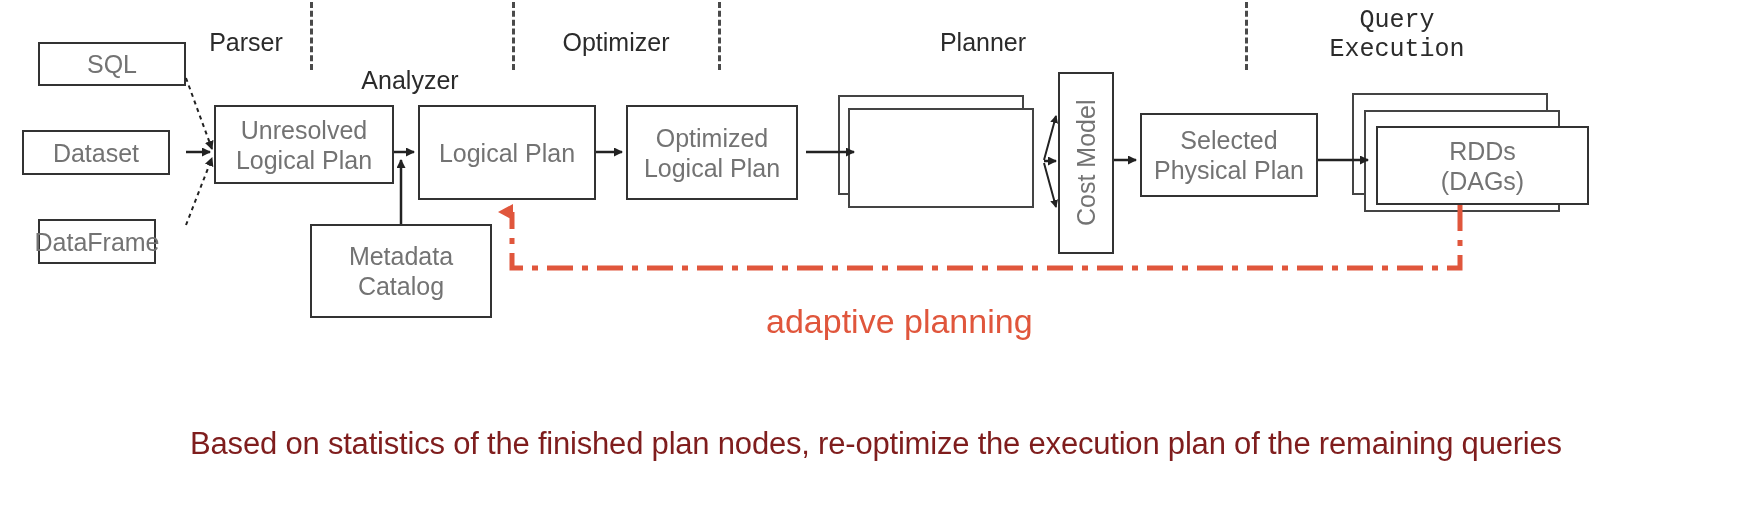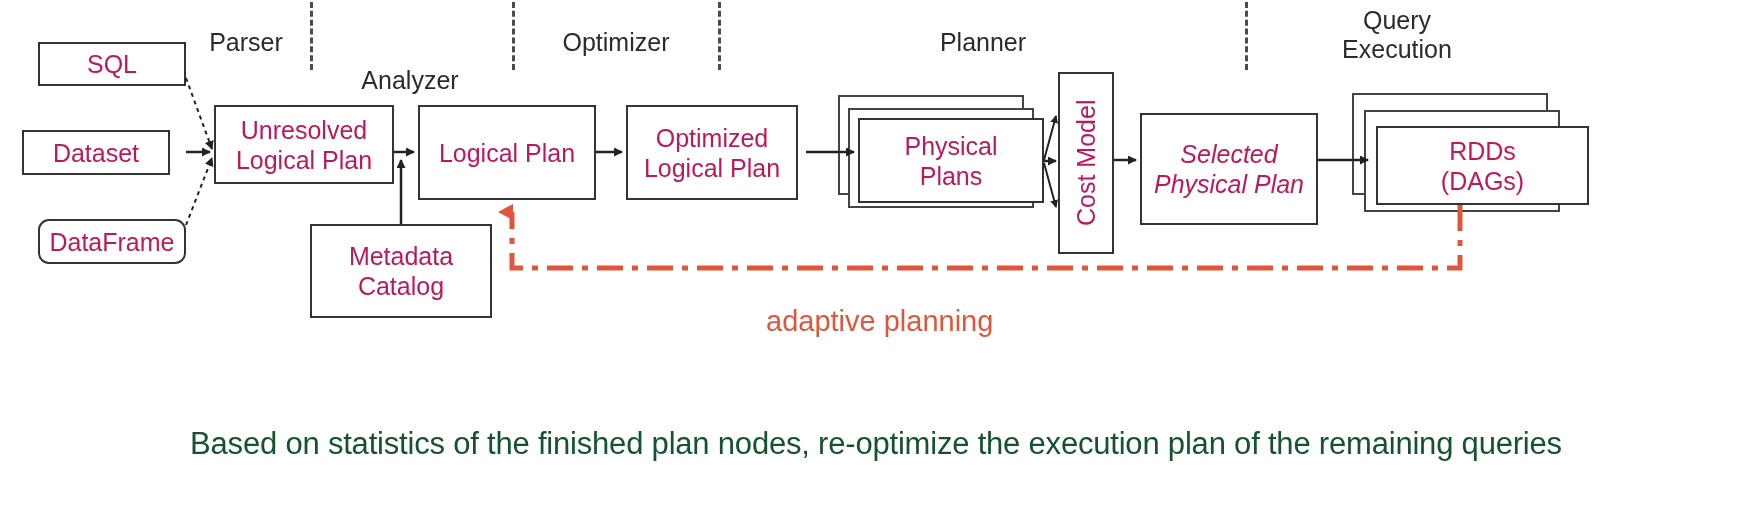--- a/index.html
+++ b/index.html
@@ -53,21 +53,21 @@
     position: absolute;
     box-sizing: border-box;
     border: 2px solid #333333;
     background: #ffffff;
     display: flex;
     align-items: center;
     justify-content: center;
     text-align: center;
     font-size: 25px;
     line-height: 30px;
-    color: #be185d;
+    color: #737373;
     white-space: pre-line;
     font-family: "Liberation Sans", sans-serif;
   }
 
   
   .sheet {
     position: absolute;
     box-sizing: border-box;
     border: 2px solid #444444;
     background: #ffffff;
@@ -81,31 +81,31 @@
 
   
   #caption {
     position: absolute;
     left: 0;
     top: 425px;
     width: 1752px;
     text-align: center;
     font-size: 31px;
     line-height: 38px;
-    color: #14532d;
+    color: #7f1d1d;
     font-family: "Liberation Sans", sans-serif;
     letter-spacing: -0.2px;
   }
 
   
   #adaptive-label {
     position: absolute;
     left: 766px;
     top: 305px;
-    font-size: 29px;
+    font-size: 34px;
     line-height: 32px;
     color: #e0563c;
     font-family: "Liberation Sans", sans-serif;
     white-space: nowrap;
   }
 
   svg.overlay {
     position: absolute;
     left: 0;
     top: 0;
@@ -118,51 +118,49 @@
 <body>
 
 <div id="page">
 
   <div id="diagram">
 
     <div class="stage-label" style="left:182px; top:28px; width:128px;">Parser</div>
     <div class="stage-label" style="left:330px; top:28px; width:160px;margin-top:38px;">Analyzer</div>
     <div class="stage-label" style="left:533px; top:28px; width:166px;">Optimizer</div>
     <div class="stage-label" style="left:877px; top:28px; width:212px;">Planner</div>
-    <div class="stage-label" style="left:1282px; top:6px; width:230px;">Query
+    <div class="stage-label" style="left:1282px; top:6px; width:230px;font-family:Liberation Mono, monospace;">Query
 Execution</div>
 
     <div class="divider" style="left:310px;"></div>
     <div class="divider" style="left:512px;"></div>
     <div class="divider" style="left:718px;"></div>
     <div class="divider" style="left:1245px;"></div>
 
     <div class="node" style="left:38px;  top:42px;  width:148px; height:44px;">SQL</div>
     <div class="node" style="left:22px;  top:130px; width:148px; height:45px;">Dataset</div>
-    <div class="node" style="left:38px;  top:219px; width:148px; height:45px;border-radius:11px;">DataFrame</div>
+    <div class="node" style="left:38px;  top:219px; width:118px; height:45px;">DataFrame</div>
 
     <div class="node" style="left:214px; top:105px; width:180px; height:79px;">Unresolved
 Logical Plan</div>
 
     <div class="node" style="left:418px; top:105px; width:178px; height:95px;">Logical Plan</div>
 
     <div class="node" style="left:626px; top:105px; width:172px; height:95px;">Optimized
 Logical Plan</div>
 
     <div class="node" style="left:310px; top:224px; width:182px; height:94px;">Metadata
 Catalog</div>
 
     <div class="sheet" style="left:838px; top:95px;  width:186px; height:100px;"></div>
     <div class="sheet" style="left:848px; top:108px; width:186px; height:100px;"></div>
-    <div class="node" style="left:858px; top:118px; width:186px; height:85px;">Physical
-Plans</div>
 
     <div class="node vertical" style="left:1058px; top:72px; width:56px; height:182px;">Cost Model</div>
 
-    <div class="node" style="left:1140px; top:113px; width:178px; height:112px;font-style:italic;">Selected
+    <div class="node" style="left:1140px; top:113px; width:178px; height:84px;">Selected
 Physical Plan</div>
 
     <div class="sheet" style="left:1352px; top:93px;  width:196px; height:102px;"></div>
     <div class="sheet" style="left:1364px; top:110px; width:196px; height:102px;"></div>
     <div class="node" style="left:1376px; top:126px; width:213px; height:79px;">RDDs
 (DAGs)</div>
 
     <svg class="overlay" viewBox="0 0 1752 400">
       <defs>
         <marker id="ah" markerWidth="9" markerHeight="9" refX="8" refY="4.5" orient="auto" markerUnits="userSpaceOnUse">

